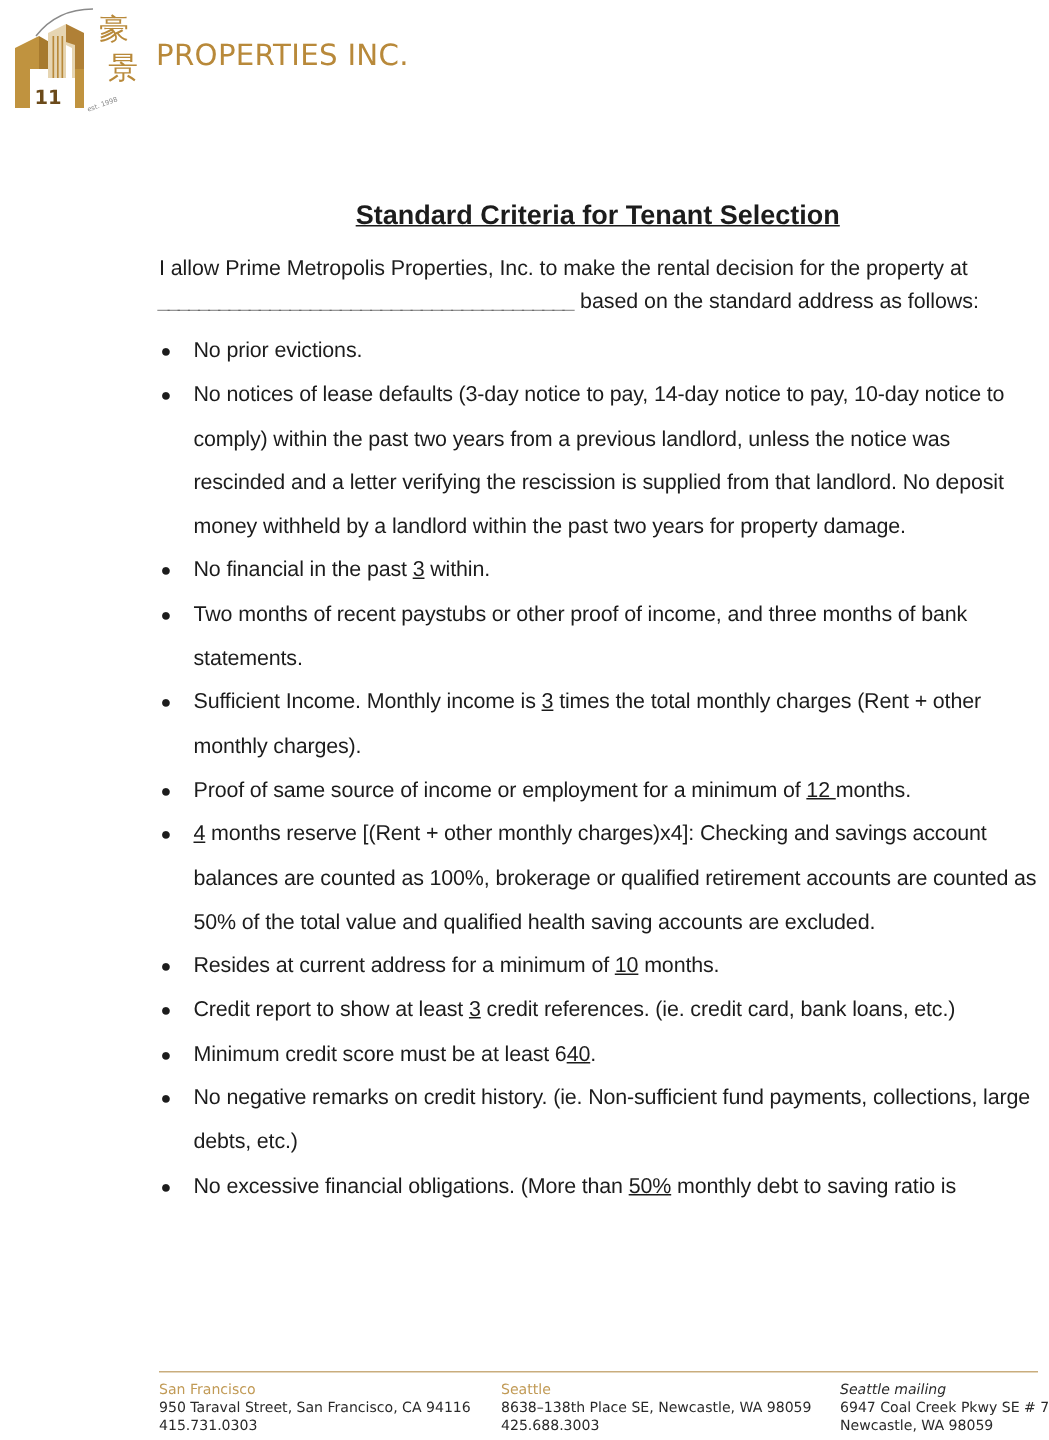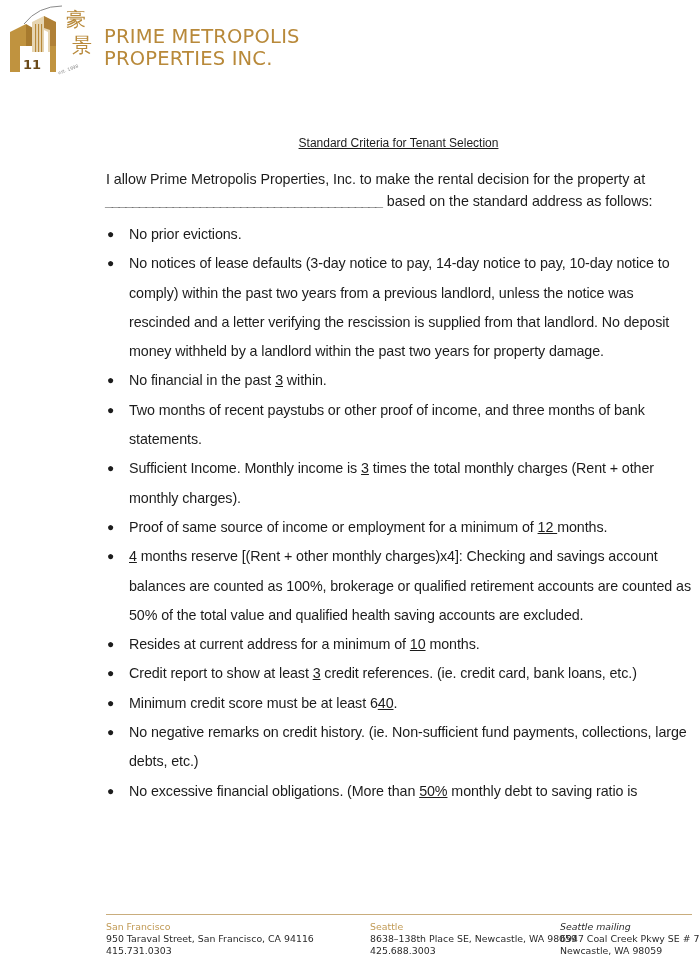--- a/index.html
+++ b/index.html
@@ -46,23 +46,23 @@
       position: absolute;
       left: 106px;
       top: 130px;
       width: 585px;
       font-family: "Liberation Sans", sans-serif;
       font-size: 14.3px;
       color: #1c1c1c;
     }
     .doc-title {
       text-align: center;
-      font-weight: normal;
+      font-weight: bold;
       text-decoration: underline;
-      font-size: 12px;
+      font-size: 18px;
       margin: 0 0 0 0;
       height: 26px;
       line-height: 26px;
       padding-left: 0;
       width: 585px;
     }
     .intro {
       margin-top: 12px;
       line-height: 22px;
       letter-spacing: -0.05px;
@@ -103,21 +103,21 @@
     }
     .footer .col {
       position: absolute;
       top: 6px;
       white-space: nowrap;
       color: #2a2a2a;
     }
     .footer .col .label { color: #c19a55; }
     .footer .col .label.italic { color: #2a2a2a; font-style: italic; }
     .col-sf { left: 0; }
-    .col-sea { left: 228px; margin-left: 36px; }
+    .col-sea { left: 228px; }
     .col-mail { left: 454px; }
   </style>
 </head>
 <body>
 
 <div class="letterhead">
   <svg class="logo-mark" viewBox="0 0 96 74">
 
     <path d="M20 22 Q 34 4 58 4" fill="none" stroke="#8a8a8a" stroke-width="1"></path>
 
@@ -134,21 +134,20 @@
     <rect x="37" y="22" width="1.1" height="28" fill="#b8893a"></rect>
     <path d="M40 14 L52 20 L52 44 L46 44 L46 28 L40 26 Z" fill="#b08036"></path>
     <path d="M16 50 L48 50 L48 70 L16 70 Z" fill="#ffffff"></path>
     <path d="M46 44 L52 44 L52 70 L46 70 Z" fill="#c0933f"></path>
     <text x="19" y="67" font-family="DejaVu Sans, sans-serif" font-weight="bold" font-size="13" fill="#6b4a1a">11</text>
     <text x="62" y="24" font-family="DejaVu Serif, serif" font-size="20" fill="#b8893a">豪</text>
     <text x="68" y="50" font-family="DejaVu Serif, serif" font-size="20" fill="#b8893a">景</text>
     <text x="54" y="72" font-family="DejaVu Sans, sans-serif" font-size="4.5" fill="#8a8a8a" transform="rotate(-20 56 70)">est. 1998</text>
   </svg>
   <div class="brand-name">
-    <div>PRIME METROPOLIS</div>
     <div>PROPERTIES INC.</div>
   </div>
 </div>
 
 <div class="doc">
   <div class="doc-title">Standard Criteria for Tenant Selection</div>
   <div class="intro"><span>I allow Prime Metropolis Properties, Inc. to make the rental decision for the property at</span> <span class="blank">_________________________________________</span><span> based on the standard address as follows:</span></div>
 
   <ul class="criteria">
     <li><span class="bullet">●</span><span>No prior evictions.</span></li>

